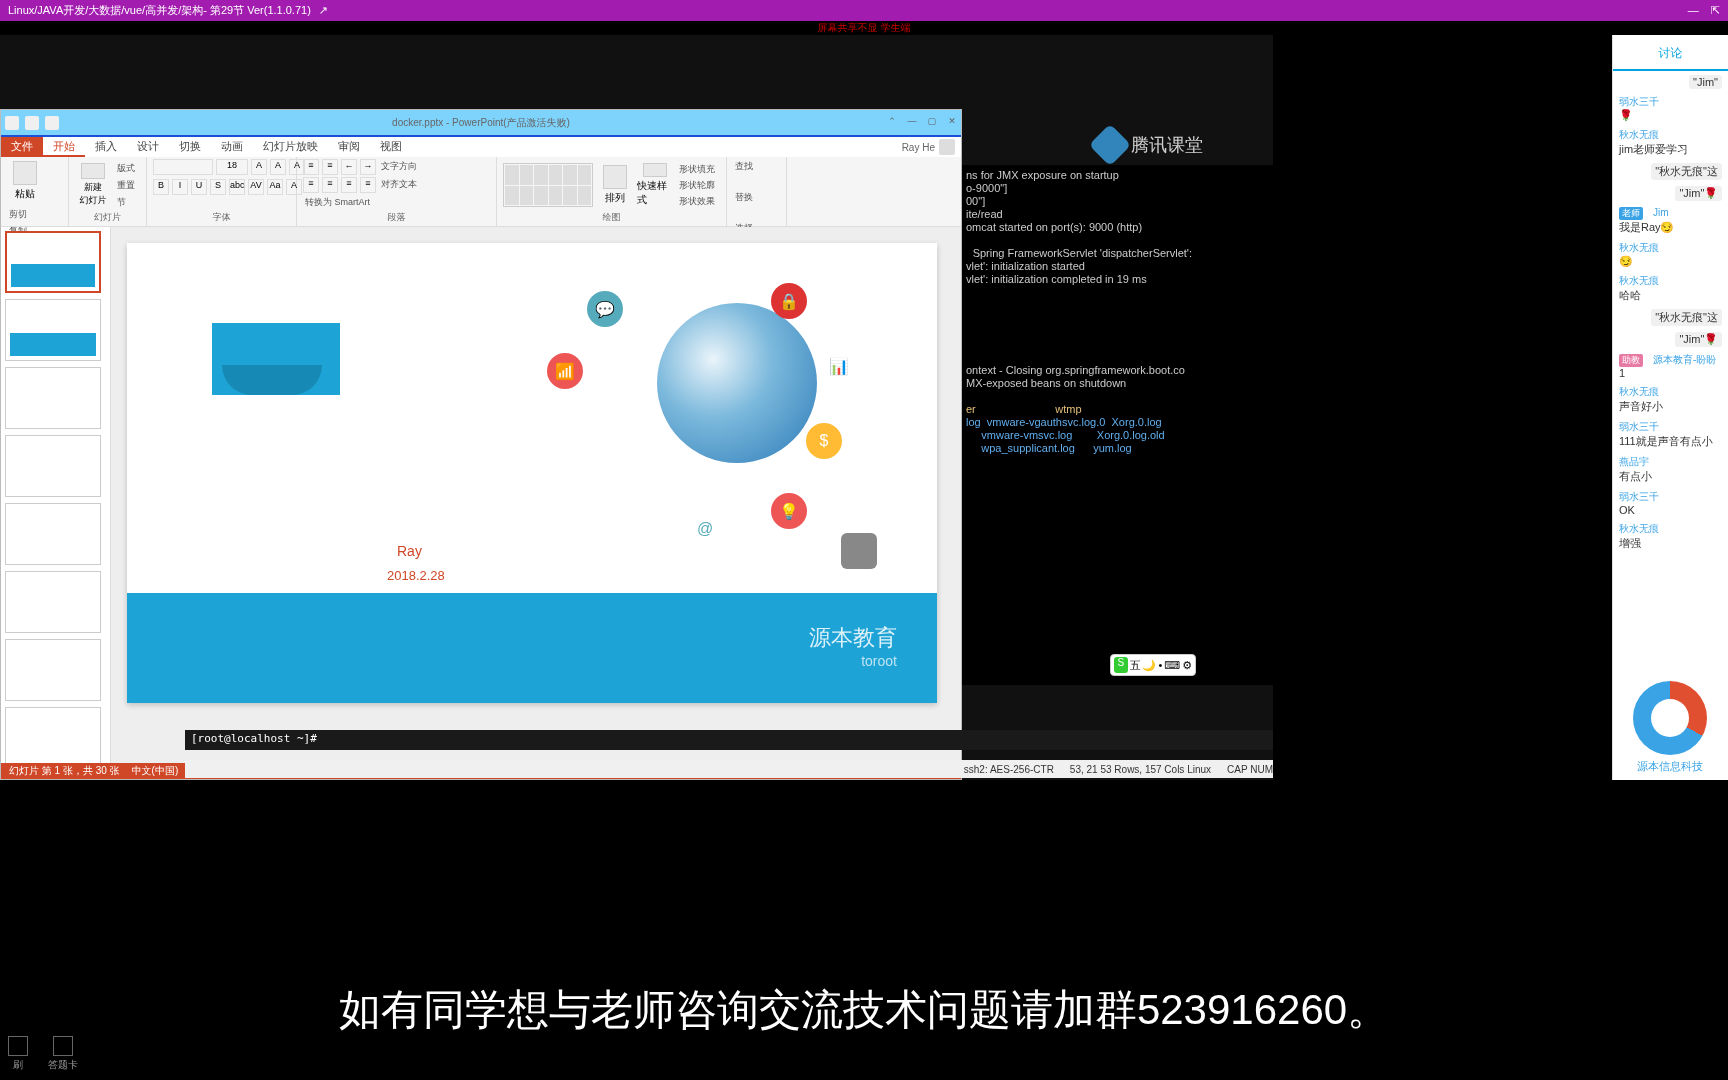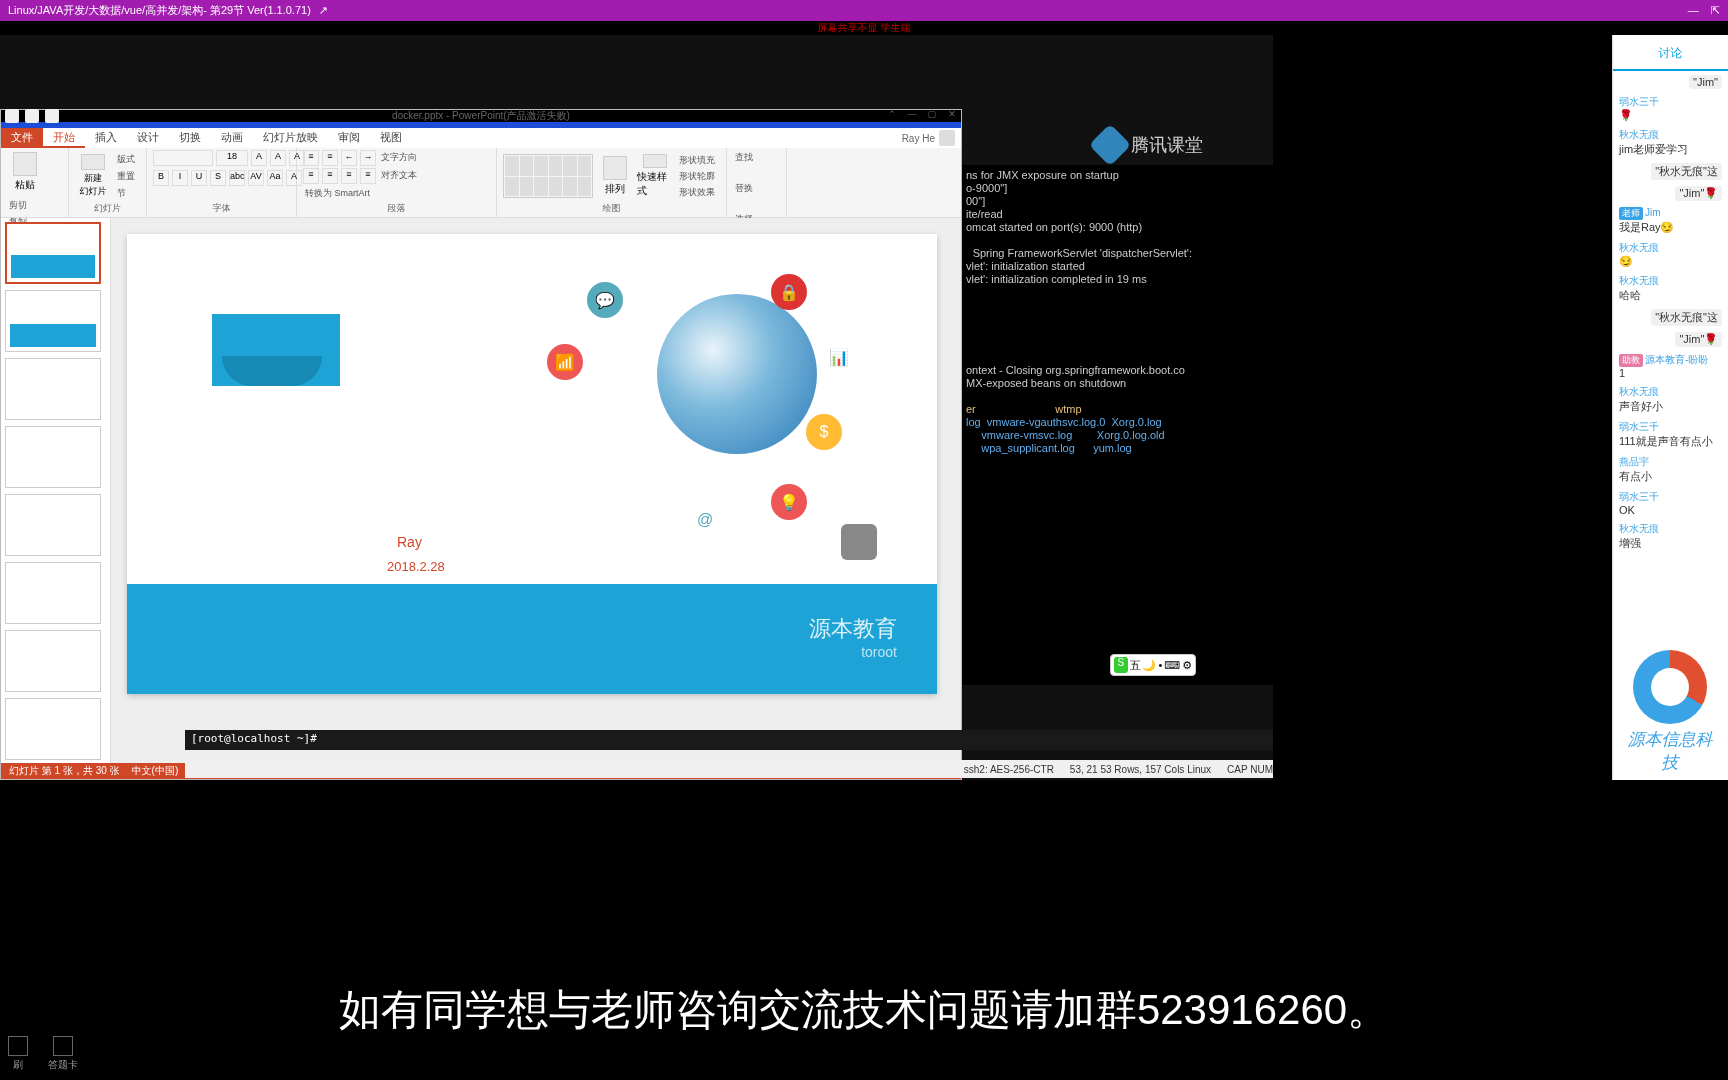--- a/index.html
+++ b/index.html
@@ -6,21 +6,21 @@
 body { width: 1728px; height: 1080px; background: #000; overflow: hidden; position: relative; }
 
 .title-bar { height: 21px; background: #a21caf; color: #fff; font-size: 11px; display: flex; align-items: center; padding: 0 8px; }
 .title-bar .tb-right { margin-left: auto; display: flex; gap: 12px; }
 
 .warn-bar { height: 14px; background: #000; color: #c00; font-size: 10px; text-align: center; line-height: 14px; }
 
 .desktop { position: absolute; top: 35px; left: 0; width: 1273px; height: 745px; background: #111; }
 
 .ppt-window { position: absolute; top: 74px; left: 0; width: 962px; height: 671px; background: #fff; border: 1px solid #bbb; }
-.ppt-titlebar { height: 18px; background: #000000; border-bottom: 6px solid #1d4ed8; display: flex; align-items: center; font-size: 10px; color: #666; }
+.ppt-titlebar { height: 27px; background: #7dd3fc; border-bottom: 2px solid #1d4ed8; display: flex; align-items: center; font-size: 10px; color: #666; }
 .ppt-titlebar .qat { display: flex; gap: 6px; padding: 0 4px; }
 .ppt-titlebar .qat span { width: 14px; height: 14px; background: #f0f0f0; border-radius: 2px; }
 .ppt-titlebar .doc-title { position: absolute; left: 50%; transform: translateX(-50%); }
 .ppt-titlebar .win-ctrls { margin-left: auto; display: flex; gap: 2px; }
 .ppt-titlebar .win-ctrls span { width: 18px; height: 14px; text-align: center; font-size: 9px; }
 
 .ribbon-tabs { height: 20px; display: flex; font-size: 11px; }
 .ribbon-tabs .tab { padding: 2px 10px; color: #444; cursor: pointer; }
 .ribbon-tabs .tab.file { background: #d04727; color: #fff; }
 .ribbon-tabs .tab.active { color: #d04727; border-bottom: 2px solid #d04727; }
@@ -75,27 +75,27 @@
 .tx-logo .ic { width: 30px; height: 30px; background: #3aa3e6; transform: rotate(45deg); border-radius: 6px; }
 
 .chat-panel { position: absolute; top: 35px; right: 0; width: 116px; height: 745px; background: #fff; border-left: 1px solid #e0e0e0; display: flex; flex-direction: column; font-size: 11px; }
 .chat-tab { height: 36px; text-align: center; line-height: 36px; color: #00a3e0; border-bottom: 2px solid #00a3e0; font-size: 12px; }
 .chat-body { flex: 1; overflow-y: auto; padding: 4px 6px; }
 .msg { margin-bottom: 6px; }
 .msg .n { color: #3aa3e6; font-size: 10px; }
 .msg .t { color: #333; font-size: 11px; }
 .msg.r { text-align: right; }
 .msg.r .t { display: inline-block; background: #f0f0f0; border-radius: 3px; padding: 1px 4px; }
-.badge { display: inline-block; font-size: 9px; padding: 0 3px; border-radius: 2px; color: #fff; margin-right: 2px; }
+.badge { display: inline-block; font-size: 9px; padding: 0 3px; border-radius: 2px; color: #fff; margin-right: 10px; }
 .badge.teach { background: #3aa3e6; }
 .badge.asst { background: #e67aa3; }
 .chat-corner { position: absolute; bottom: 6px; right: 8px; width: 100px; text-align: center; }
 .chat-corner .lg { width: 74px; height: 74px; margin: 0 auto; border-radius: 50%; background: conic-gradient(#e05030 0 33%, #3aa3e6 33% 100%); position: relative; }
 .chat-corner .lg::after { content: ""; position: absolute; inset: 18px; background: #fff; border-radius: 50%; }
-.chat-corner .txt { font-size: 17px; color: #3aa3e6; margin-top: 4px; font-style: italic; }
+.chat-corner .txt { font-size: 11px; color: #3aa3e6; margin-top: 4px; }
 
 .bottom { position: absolute; bottom: 0; left: 0; right: 0; height: 300px; background: #000; }
 .bottom .caption { position: absolute; bottom: 42px; left: 50%; transform: translateX(-50%); color: #fff; font-size: 42px; white-space: nowrap; }
 .bottom .task { position: absolute; bottom: 8px; left: 0; display: flex; gap: 20px; color: #999; font-size: 10px; padding: 0 8px; }
 .bottom .task .it { display: flex; flex-direction: column; align-items: center; gap: 2px; }
 .bottom .task .it .ic { width: 20px; height: 20px; border: 1px solid #666; }
 </style>
 </head>
 <body>
 

